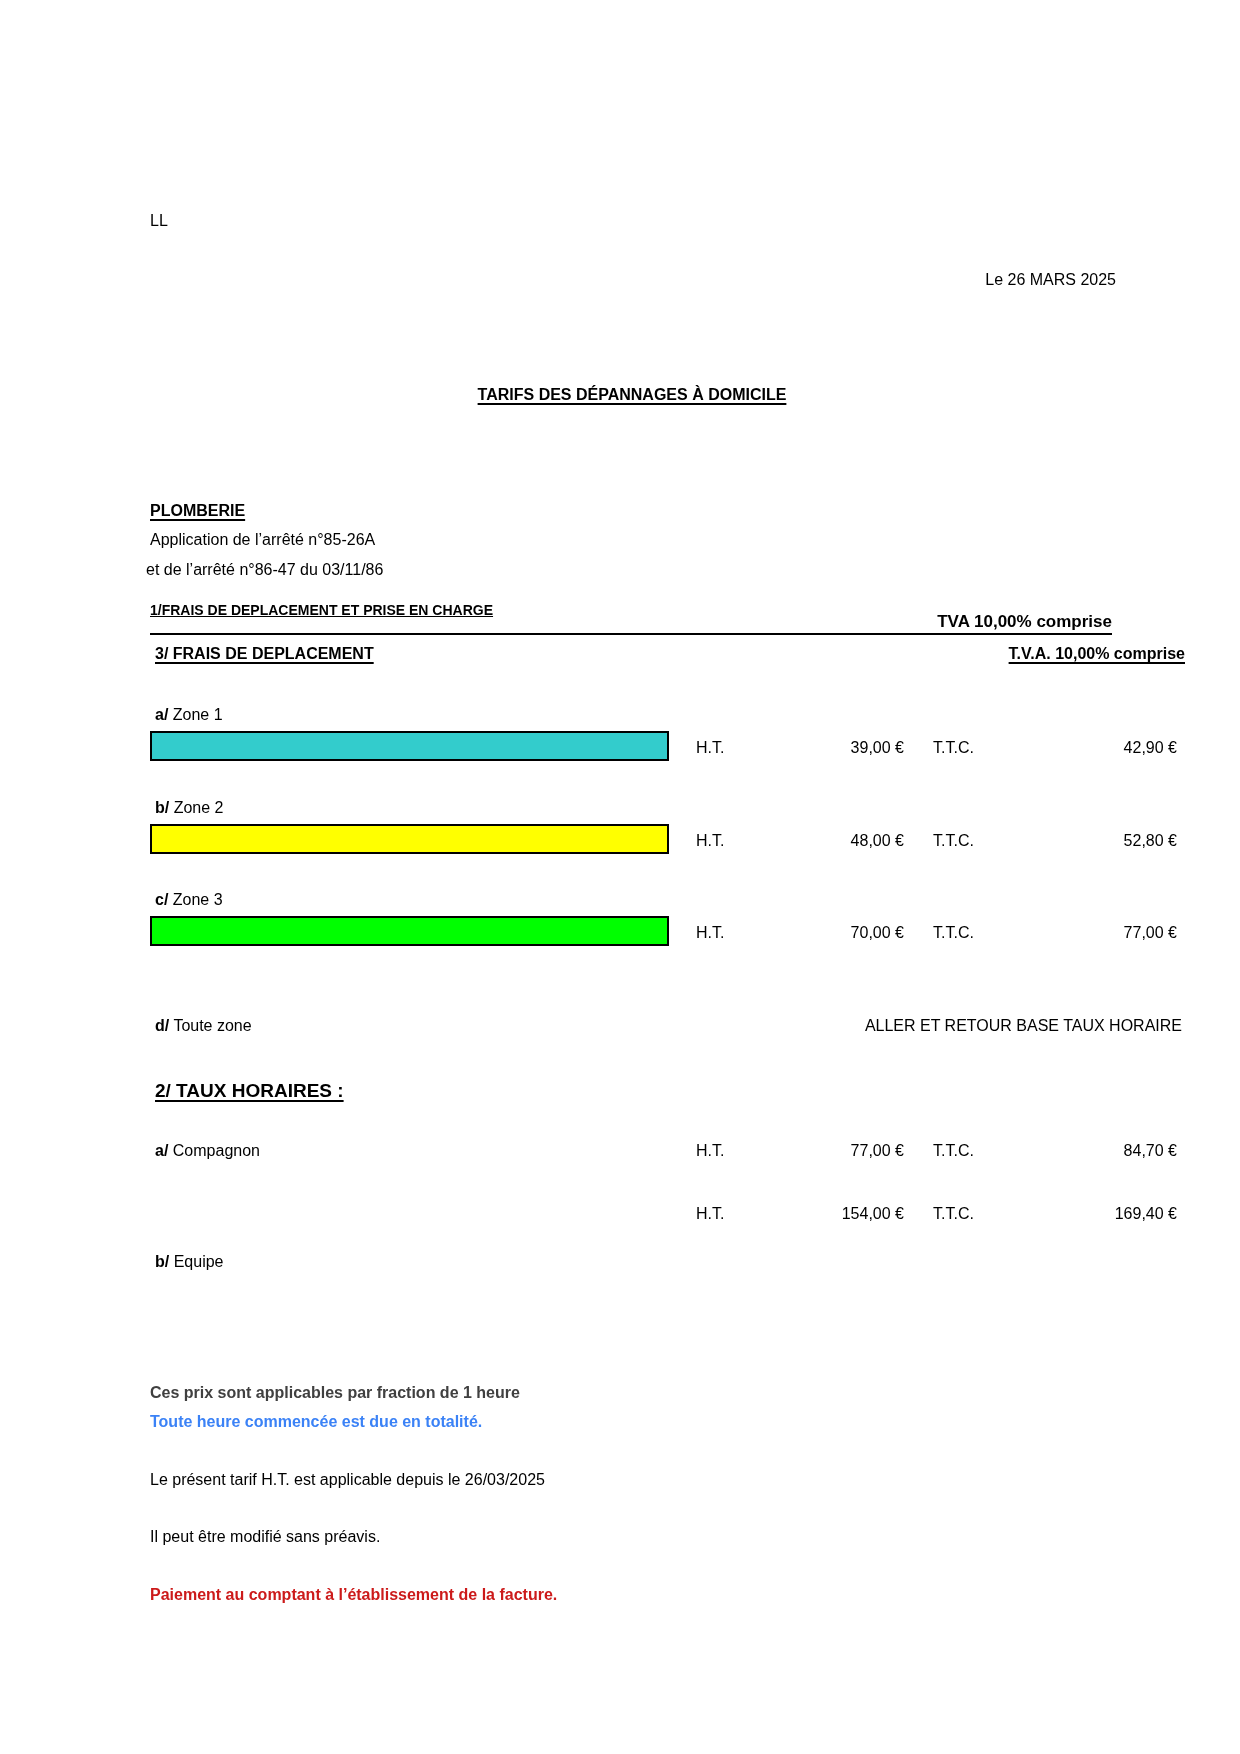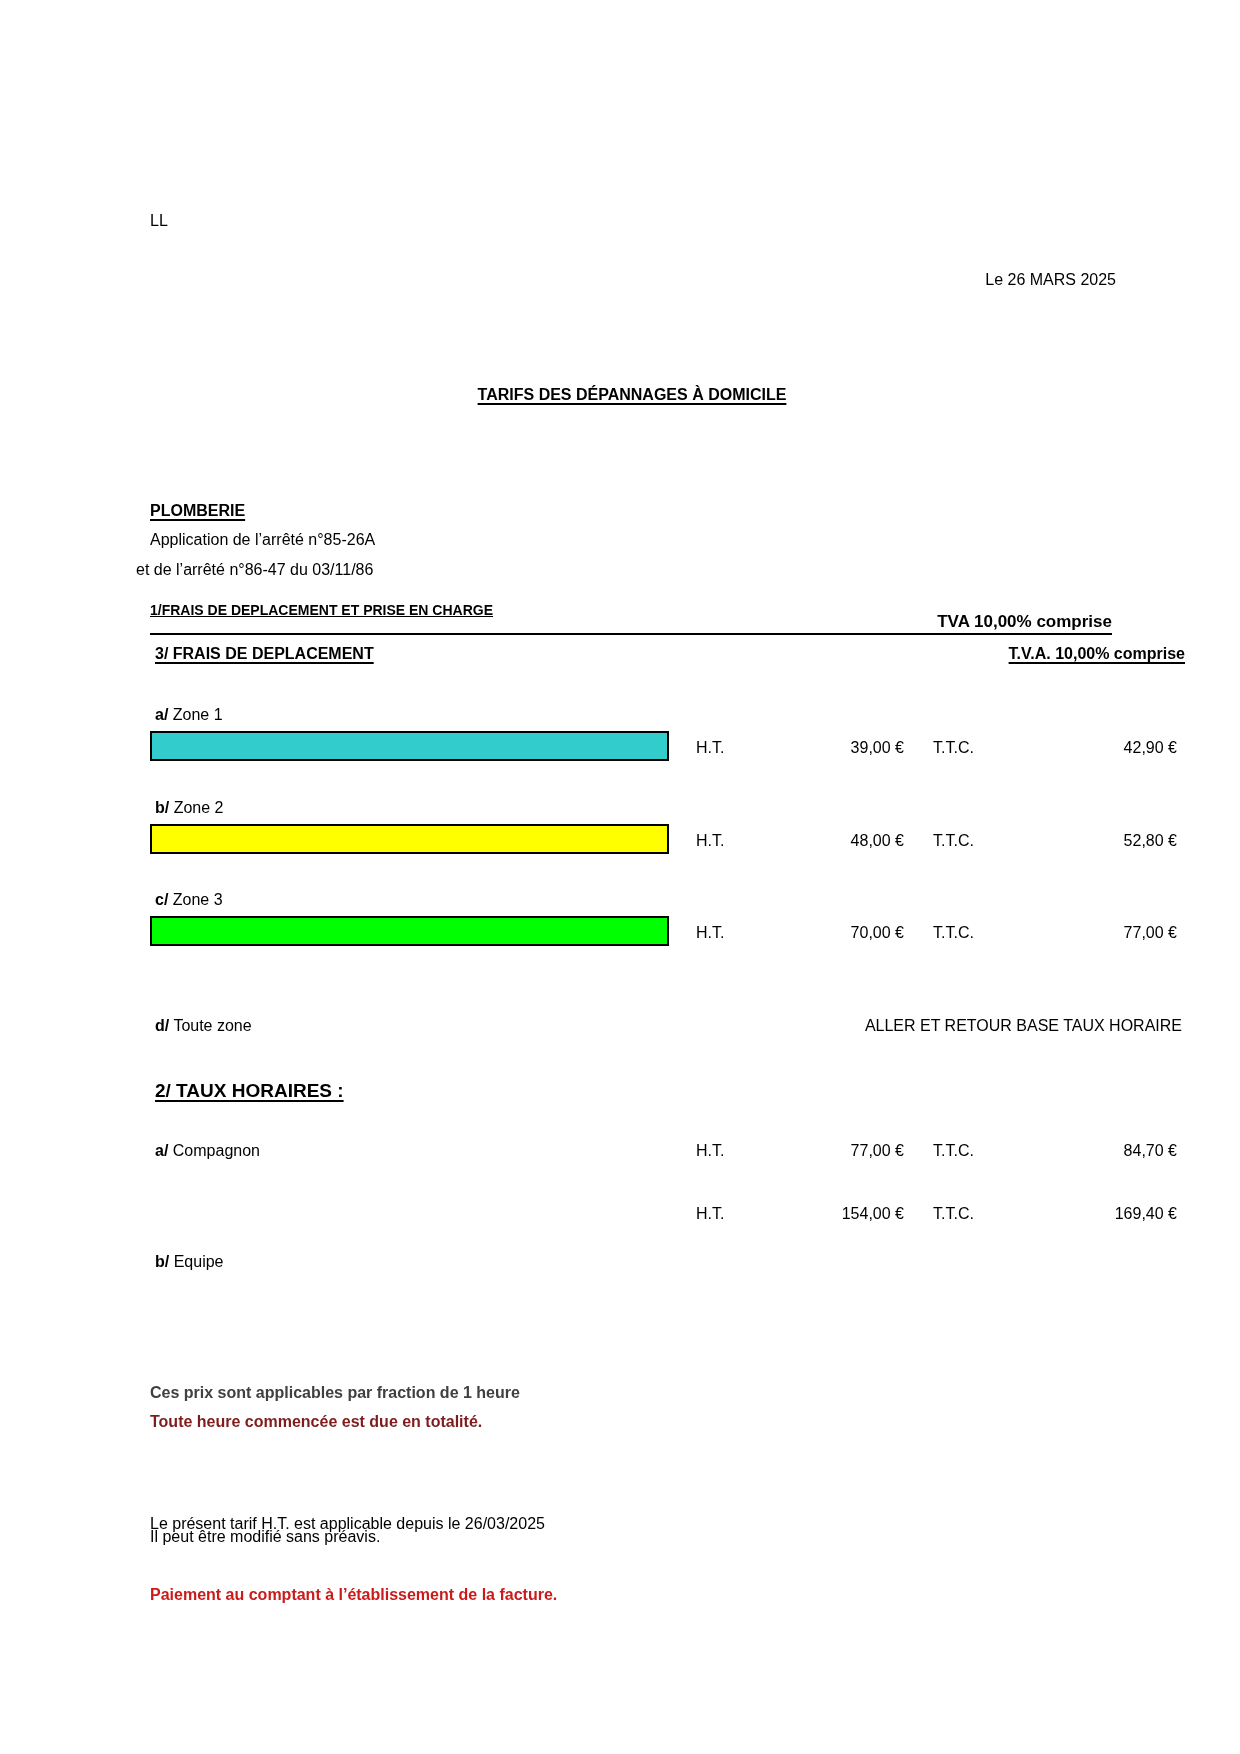--- a/index.html
+++ b/index.html
@@ -19,21 +19,21 @@
 </head>
 <body>
 
 <div class="abs t" style="left:150px; top:207px;">LL</div>
 <div class="abs t" style="right:124px; top:266px;">Le 26 MARS 2025</div>
 
 <div class="abs t b u" style="left:0; width:1264px; text-align:center; top:381px;">TARIFS DES DÉPANNAGES À DOMICILE</div>
 
 <div class="abs t b u" style="left:150px; top:497px;">PLOMBERIE</div>
 <div class="abs t" style="left:150px; top:526px;">Application de l’arrêté n°85-26A</div>
-<div class="abs t" style="left:136px; top:556px;">et de l’arrêté n°86-47 du 03/11/86</div>
+<div class="abs t" style="left:146px; top:556px;">et de l’arrêté n°86-47 du 03/11/86</div>
 
 <div class="abs b" style="left:150px; top:600px; font-size:14px; line-height:20px;text-decoration:underline;">1/FRAIS DE DEPLACEMENT   ET PRISE EN CHARGE</div>
 <div class="abs b" style="right:128px; top:612px; font-size:17px; line-height:20px;">TVA 10,00% comprise</div>
 <div class="abs" style="left:150px; top:633px; width:962px; height:2px; background:#000;"></div>
 
 <div class="abs t b u" style="left:155px; top:640px;">3/ FRAIS DE DEPLACEMENT</div>
 <div class="abs t b u" style="right:55px; top:640px;">T.V.A. 10,00% comprise</div>
 
 <div>
   <div class="abs t" style="left:155px; top:701px;">
@@ -97,16 +97,16 @@
     <span class="b">b/</span>
     <span>Equipe</span>
   </div>
   <div class="abs t lbl-ht" style="top:1200px;">H.T.</div>
   <div class="abs t val-ht" style="top:1200px;">154,00 €</div>
   <div class="abs t lbl-ttc" style="top:1200px;">T.T.C.</div>
   <div class="abs t val-ttc" style="top:1200px;">169,40 €</div>
 </div>
 
 <div class="abs t b red" style="left: 150px; top: 1379px; color: #404040;">Ces prix sont applicables par fraction de 1 heure</div>
-<div class="abs t b red" style="left: 150px; top: 1408px; color: #7f1d1d;">Toute heure commencée est due en totalité.</div>
-<div class="abs t" style="left:150px; top:1466px;margin-top:44px;">Le présent tarif H.T. est applicable depuis le 26/03/2025</div>
+<div class="abs t b red" style="left: 150px; top: 1408px; color: #3b82f6;">Toute heure commencée est due en totalité.</div>
+<div class="abs t" style="left:150px; top:1466px;">Le présent tarif H.T. est applicable depuis le 26/03/2025</div>
 <div class="abs t" style="left:150px; top:1523px;">Il peut être modifié sans préavis.</div>
 <div class="abs t b red" style="left: 150px; top: 1581px; color: rgb(204, 26, 26);">Paiement au comptant à l’établissement de la facture.</div>
 
 </body></html>

